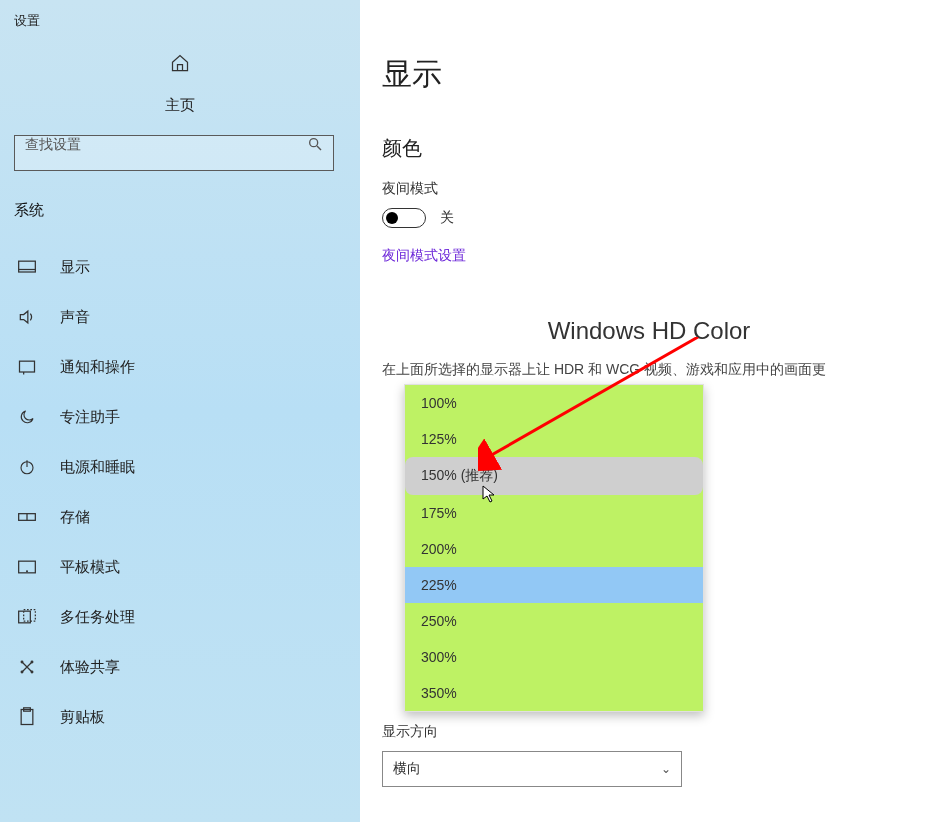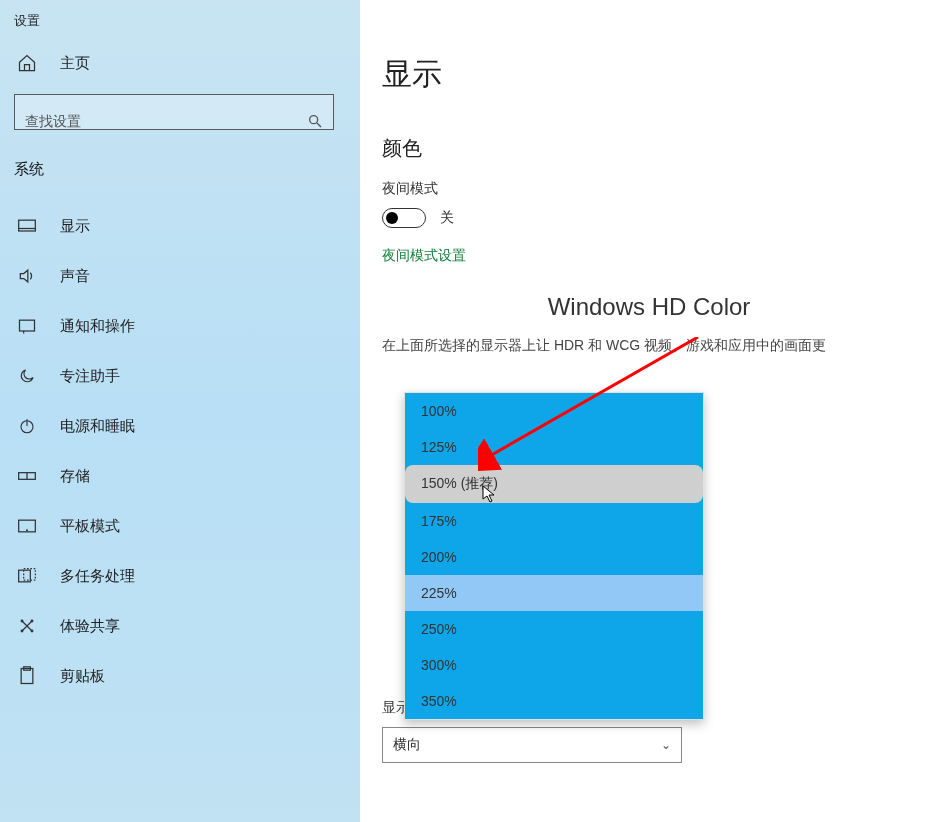--- a/index.html
+++ b/index.html
@@ -1,41 +1,41 @@
 <!DOCTYPE html>
 <html><head>
   <meta charset="utf-8">
   <style>
     * { margin: 0; padding: 0; box-sizing: border-box; font-family: "Microsoft YaHei", "Segoe UI", sans-serif; }
     body { width: 938px; height: 822px; background: #fff; display: flex; overflow: hidden; position: relative; }
     .sidebar { width: 360px; height: 100%; background: linear-gradient(180deg, #c8e4f2 0%, #b8dff5 50%, #c0e2f3 100%); padding-top: 8px; }
     .sidebar-title { font-size: 13px; padding: 4px 14px 10px; color: #222; }
-    .home-row { display: flex; align-items: center; gap: 22px; padding: 12px 16px; cursor: pointer; }
+    .home-row { display: flex; align-items: center; gap: 22px; padding: 12px 16px; cursor: pointer; flex-direction: column; }
     .home-row .icon { width: 22px; height: 22px; display: flex; align-items: center; justify-content: center; }
     .home-label { font-size: 15px; color: #222; }
     .search-row { padding: 8px 14px 10px; }
-    .search-box { width: 320px; height: 36px; border: 1px solid #5a5a5a; background: rgba(255,255,255,0.25); display: flex; align-items: flex-end; padding: 0 10px; }
+    .search-box { width: 320px; height: 36px; border: 1px solid #5a5a5a; background: rgba(255,255,255,0.25); display: flex; align-items: flex-start; padding: 0 10px; }
     .search-box input { flex: 1; border: none; background: transparent; font-size: 14px; color: #444; outline: none; }
     .search-box input::placeholder { color: #555; }
     .section-label { font-size: 15px; font-weight: 400; padding: 20px 14px 22px; color: #111; }
     .nav-item { display: flex; align-items: center; gap: 22px; padding: 14px 16px; cursor: pointer; }
     .nav-item .icon { width: 22px; height: 22px; display: flex; align-items: center; justify-content: center; color: #333; }
     .nav-label { font-size: 15px; color: #222; }
     .main { flex: 1; height: 100%; padding: 54px 22px 0 22px; position: relative; }
     .page-title { font-size: 30px; font-weight: 500; color: #222; margin-bottom: 40px; }
     .sub-h { font-size: 20px; color: #222; margin-bottom: 18px; }
     .setting-label { font-size: 14px; color: #333; margin-bottom: 10px; }
     .toggle-row { display: flex; align-items: center; gap: 14px; margin-bottom: 18px; }
     .toggle { width: 44px; height: 20px; border: 1px solid #333; border-radius: 10px; position: relative; cursor: pointer; }
     .toggle::after { content: ""; position: absolute; left: 3px; top: 3px; width: 12px; height: 12px; background: #000; border-radius: 50%; }
     .toggle-label { font-size: 14px; color: #333; }
-    .link { color: #15803d; font-size: 14px; cursor: pointer; display: inline-block; margin-bottom: 28px; text-align: right; }
+    .link { color: #6d28d9; font-size: 14px; cursor: pointer; display: inline-block; margin-bottom: 52px; text-align: right; }
     .hd-color-h { font-size: 24px; color: #333; margin-bottom: 16px; text-align: center; }
     .desc { font-size: 14px; color: #444; margin-bottom: 10px; }
-    .dropdown-open { position: absolute; left: 404px; top: 392px; width: 300px; background: #0ea5e9; box-shadow: 0 4px 10px rgba(0,0,0,0.25); border: 1px solid #e0e0e0; }
+    .dropdown-open { position: absolute; left: 404px; top: 384px; width: 300px; background: #bef264; box-shadow: 0 4px 10px rgba(0,0,0,0.25); border: 1px solid #e0e0e0; }
     .dropdown-item { padding: 10px 16px; font-size: 14px; color: #333; cursor: pointer; }
     .dropdown-item.selected { background: #cfcfcf; border-radius: 8px; }
     .dropdown-item.highlighted { background: #92c8f5; }
     .bottom-group { margin-top: 344px; }
     .select-box { width: 300px; height: 36px; border: 1px solid #888; display: flex; align-items: center; justify-content: space-between; padding: 4px 10px; font-size: 14px; color: #333; cursor: pointer; }
     .chevron { font-size: 12px; color: #555; }
     .arrow { position: absolute; left: 478px; top: 337px; pointer-events: none; }
     .cursor { position: absolute; left: 482px; top: 485px; pointer-events: none; }
     svg { display: block; }
   </style>

